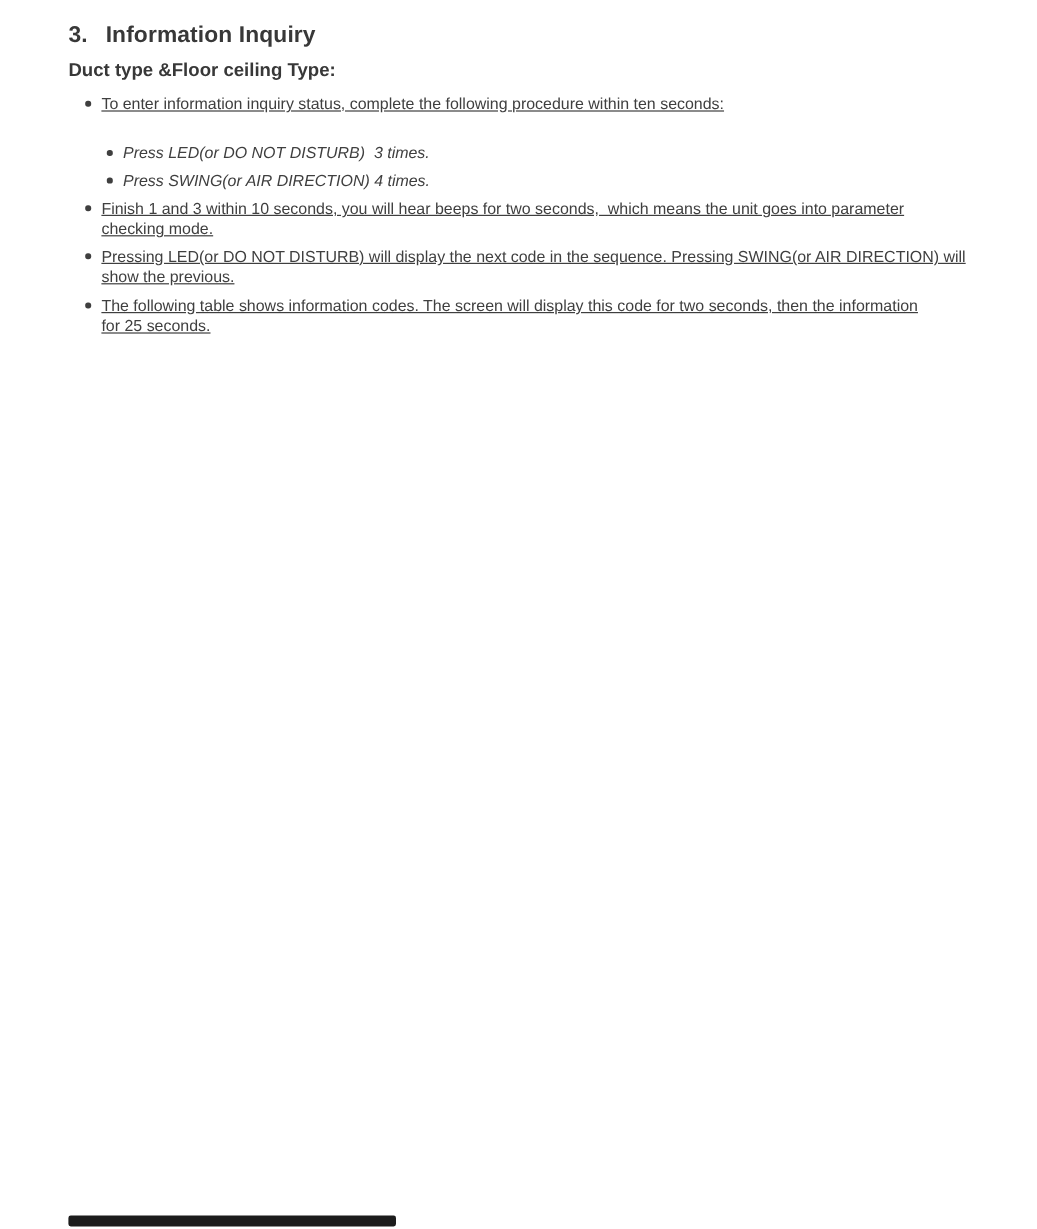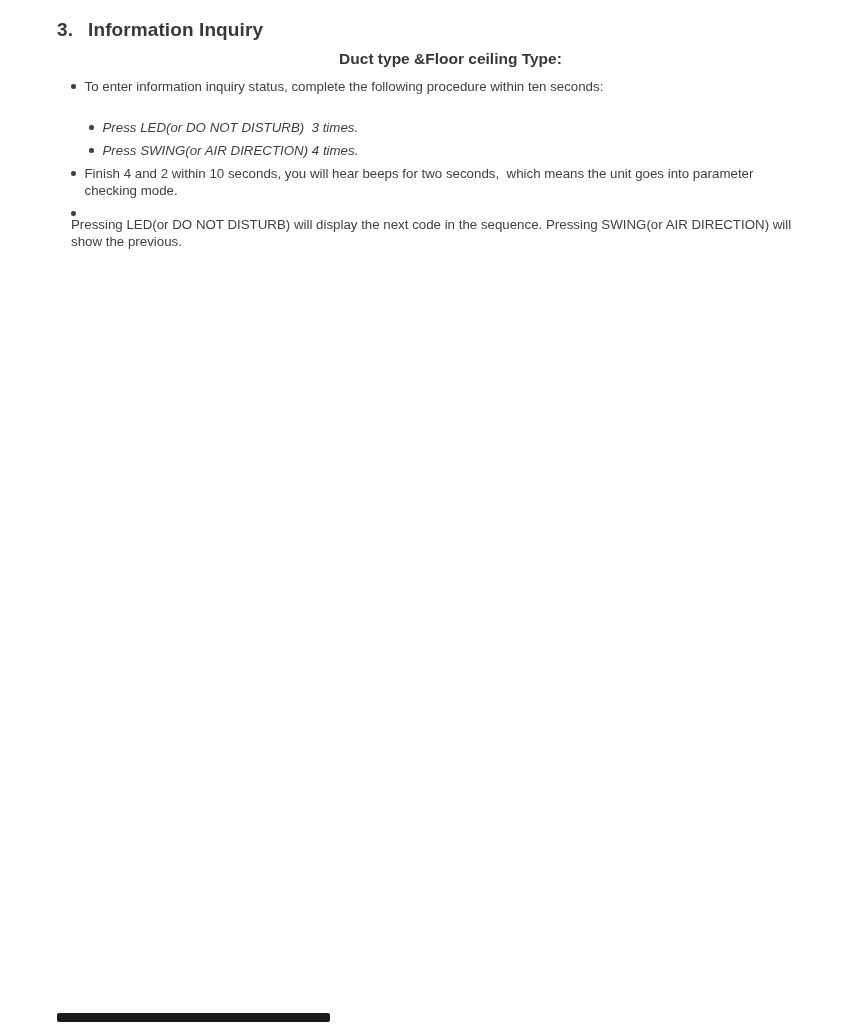--- a/index.html
+++ b/index.html
@@ -23,43 +23,42 @@
     font-weight: bold;
     color: var(--heading, #383838);
     letter-spacing: 0.1px;
   }
   h1 .sec-num { display: inline-block; margin-right: 15px; }
   h2.subsection-heading {
     margin: 0 0 9px 0;
     font-size: 15.5px; line-height: 20px;
     font-weight: bold;
     color: var(--heading, #383838);
-    text-align: center;
   }
   .list { color: var(--text, #3f3f3f); }
   .li {
     display: flex;
     align-items: flex-start;
     font-size: 13.3px;
     line-height: 17px;
     margin-bottom: 6px;
     color: var(--text, #3f3f3f);
   }
-  .li.level1 { padding-left: 14px; }
+  .li.level1 { padding-left: 14px; text-decoration: underline; }
   .li.level2 { padding-left: 32px; font-style: italic; }
   .li .dot {
     flex: none;
     width: 4.5px; height: 4.5px;
     border-radius: 50%;
     background: currentColor;
     margin: 6px 9px 0 0;
   }
   .li .txt { white-space: pre-wrap; }
   .li.intro { margin-bottom: 24px; }
-  .li.spaced { margin-bottom: 7px; flex-direction: column; }
+  .li.spaced { margin-bottom: 7px; }
   .table-bar {
     position: absolute;
     left: 57px; bottom: 2px;
     width: 273px; height: 9px;
     background: var(--table_bar, #1c1c1c);
     border-radius: 2px;
   }
 </style>
 </head>
 <body>
@@ -83,29 +82,34 @@
         <span class="txt">Press LED(or DO NOT DISTURB)  3 times.</span>
       </div>
       <div class="li level2">
         <span class="dot"></span>
         <span class="txt">Press SWING(or AIR DIRECTION) 4 times.</span>
       </div>
     </div>
 
     <div class="li level1">
       <span class="dot"></span>
-      <span class="txt">Finish 4 and 2 within 10 seconds, you will hear beeps for two seconds,  which means the unit goes into parameter
+      <span class="txt">Finish 1 and 3 within 10 seconds, you will hear beeps for two seconds,  which means the unit goes into parameter
 checking mode.</span>
     </div>
 
 
     <div class="li level1 spaced">
       <span class="dot"></span>
       <span class="txt">Pressing LED(or DO NOT DISTURB) will display the next code in the sequence. Pressing SWING(or AIR DIRECTION) will
 show the previous.</span>
     </div>
 
+    <div class="li level1">
+      <span class="dot"></span>
+      <span class="txt">The following table shows information codes. The screen will display this code for two seconds, then the information
+for 25 seconds.</span>
+    </div>
 
   </div>
 
   <div class="table-bar"></div>
 
 </div>
 
 </body></html>

